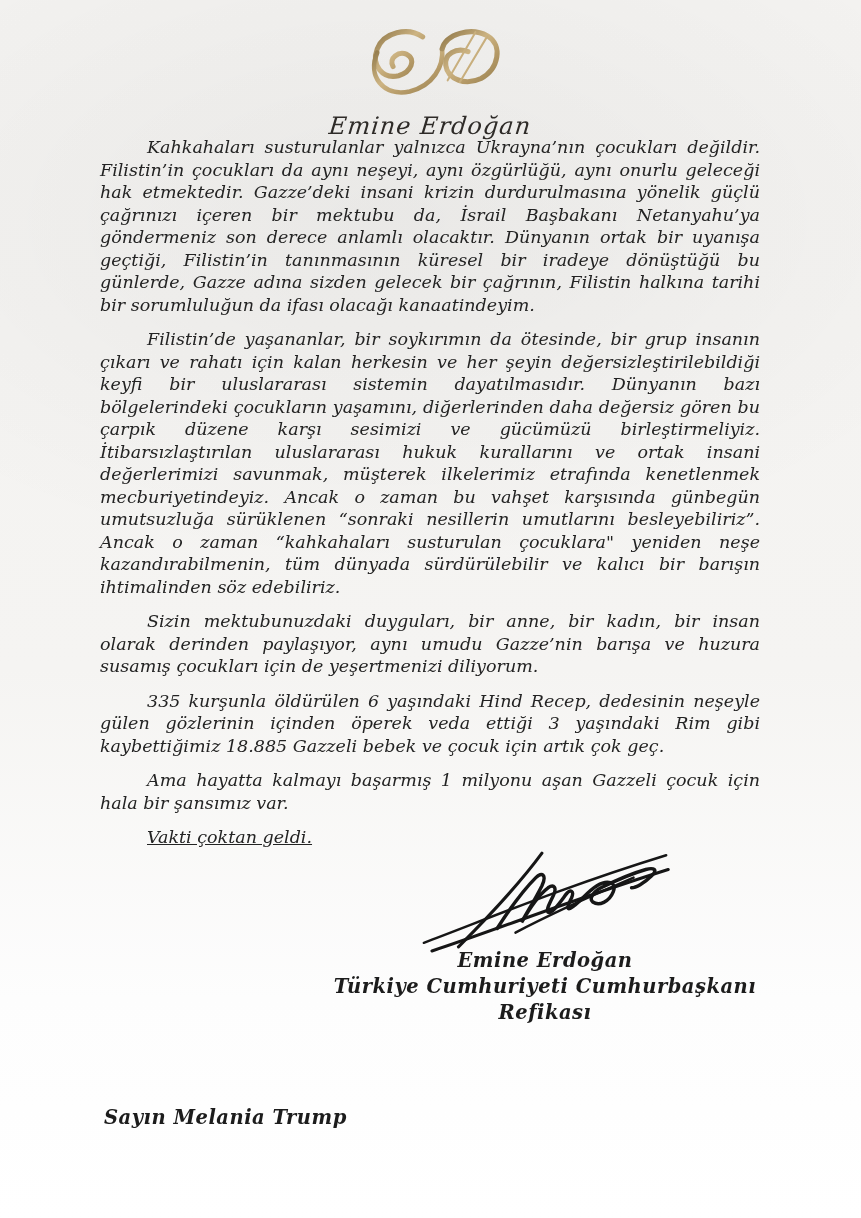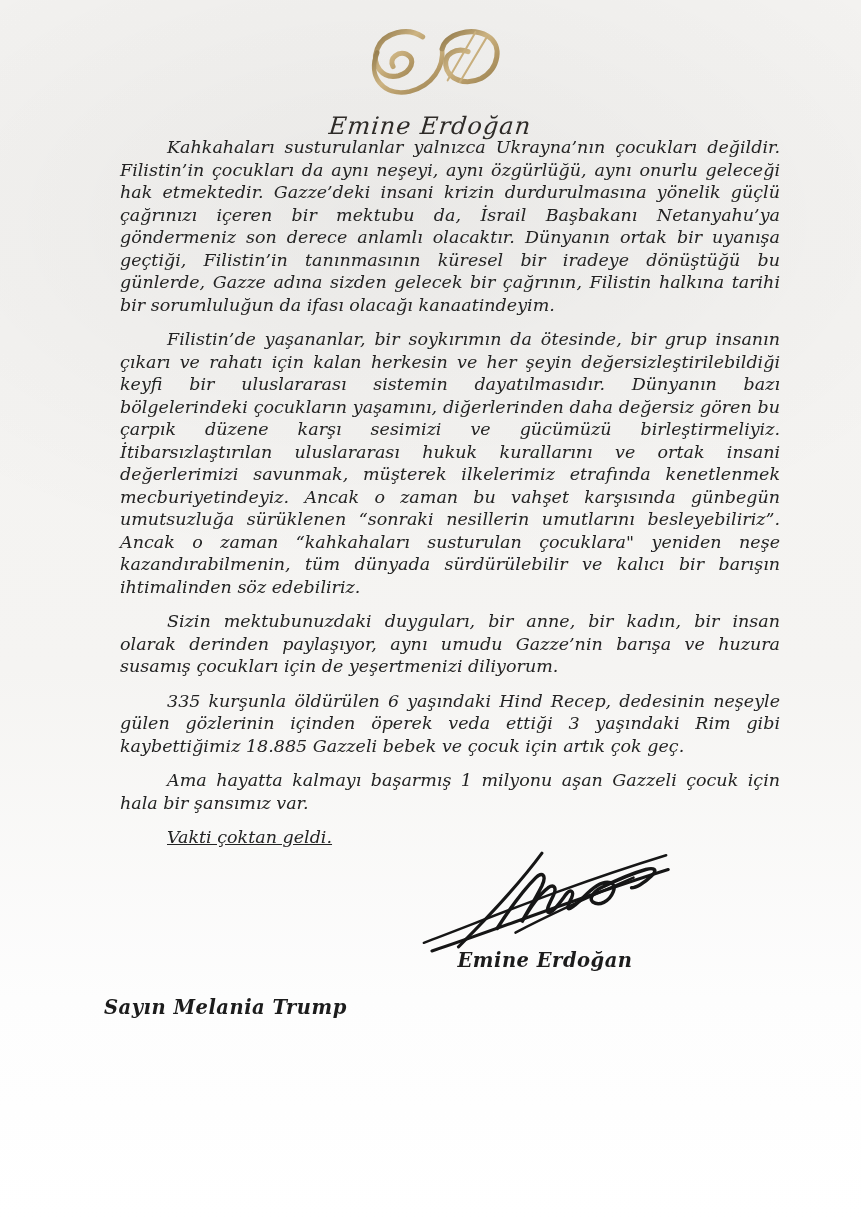--- a/index.html
+++ b/index.html
@@ -28,21 +28,21 @@
     font-style: italic;
     font-size: 24px;
     letter-spacing: 1px;
     color: #2e2b28;
     transform: skewX(-6deg);
   }
 
   
   .letter-body {
     position: absolute;
-    left: 120px; top: 136px;
+    left: 100px; top: 136px;
     width: 660px;
     color: #232323;
     font-style: italic;
     font-size: 17.5px;
     line-height: 22.5px;
     text-align: justify;
   }
   .letter-body p { text-indent: 47px; margin-bottom: 12px; }
   .letter-body p:last-child { margin-bottom: 0; text-decoration: underline; }
 
@@ -66,21 +66,21 @@
   }
   .signer-title {
     font-weight: 700; font-style: italic;
     font-size: 19.5px; line-height: 26px;
     letter-spacing: 0.5px;
   }
 
   
   .recipient-block {
     position: absolute;
-    left: 104px; top: 994px;
+    left: 104px; top: 1104px;
     color: #1c1c1c;
   }
   .recipient-name, .recipient-title {
     font-weight: 700; font-style: italic;
     font-size: 19.5px; line-height: 27px;
     letter-spacing: 0.5px;
   }
 </style>
 </head>
 <body>
@@ -124,19 +124,20 @@
         <path stroke-width="3" d="M14,106 C70,88 150,56 246,26"></path>
         <path stroke-width="3" d="M40,102 C70,72 100,40 122,10"></path>
         <path stroke-width="3.4" d="M78,84 C92,62 104,46 116,34 C122,28 127,31 122,42 C114,58 106,70 102,78 C110,64 120,50 128,44 C134,40 137,44 133,52 C129,60 126,66 128,68 C132,70 140,58 146,50 C150,45 154,47 151,54 C147,62 146,66 150,64 C158,60 166,48 176,42 C186,36 196,38 192,48 C188,58 178,62 172,58 C168,55 172,48 180,44 C192,38 210,30 224,26 C232,24 236,26 230,32 C222,40 214,44 210,44"></path>
         <path stroke-width="2.4" d="M96,88 C130,70 170,52 212,34"></path>
       </g>
     </svg>
   </div>
 
   <div class="signer-block">
     <div class="signer-name">Emine Erdoğan</div>
+    <div class="signer-title">Türkiye Cumhuriyeti Cumhurbaşkanı Refikası</div>
   </div>
 
   <div class="recipient-block">
     <div class="recipient-name">Sayın Melania Trump</div>
   </div>
 
 </div>
 
 </body></html>

